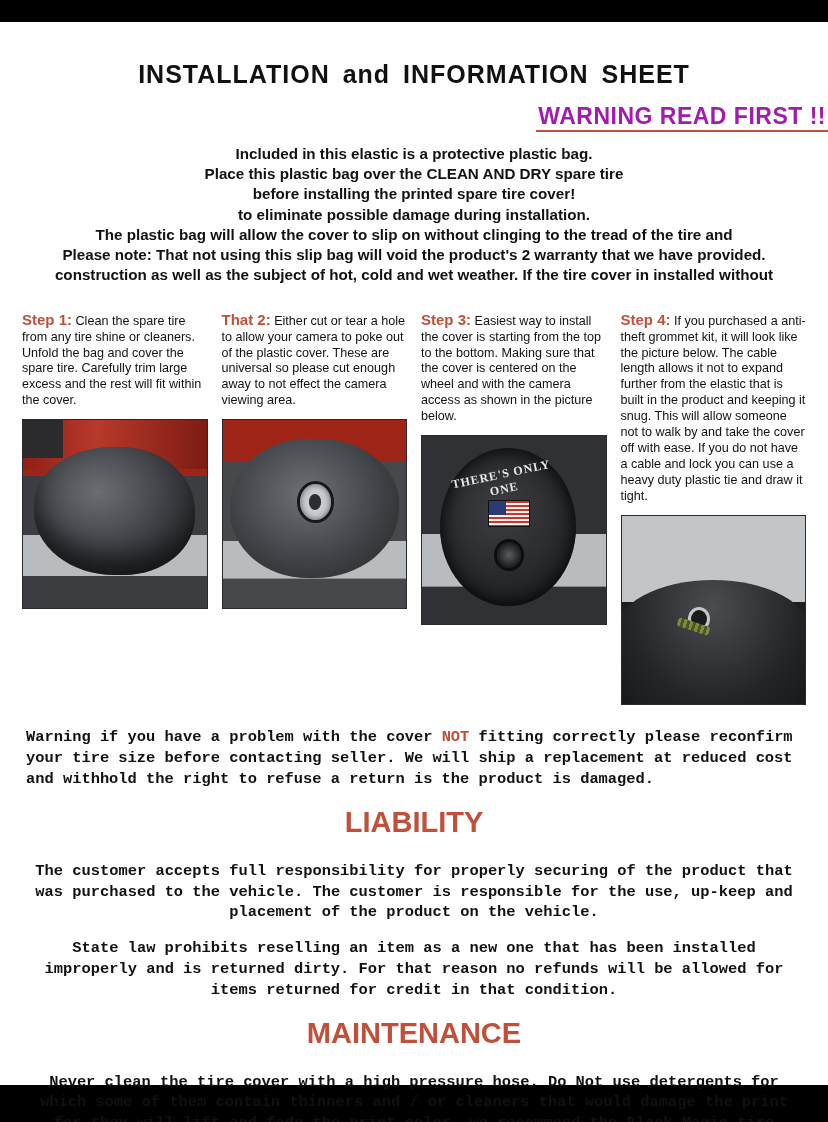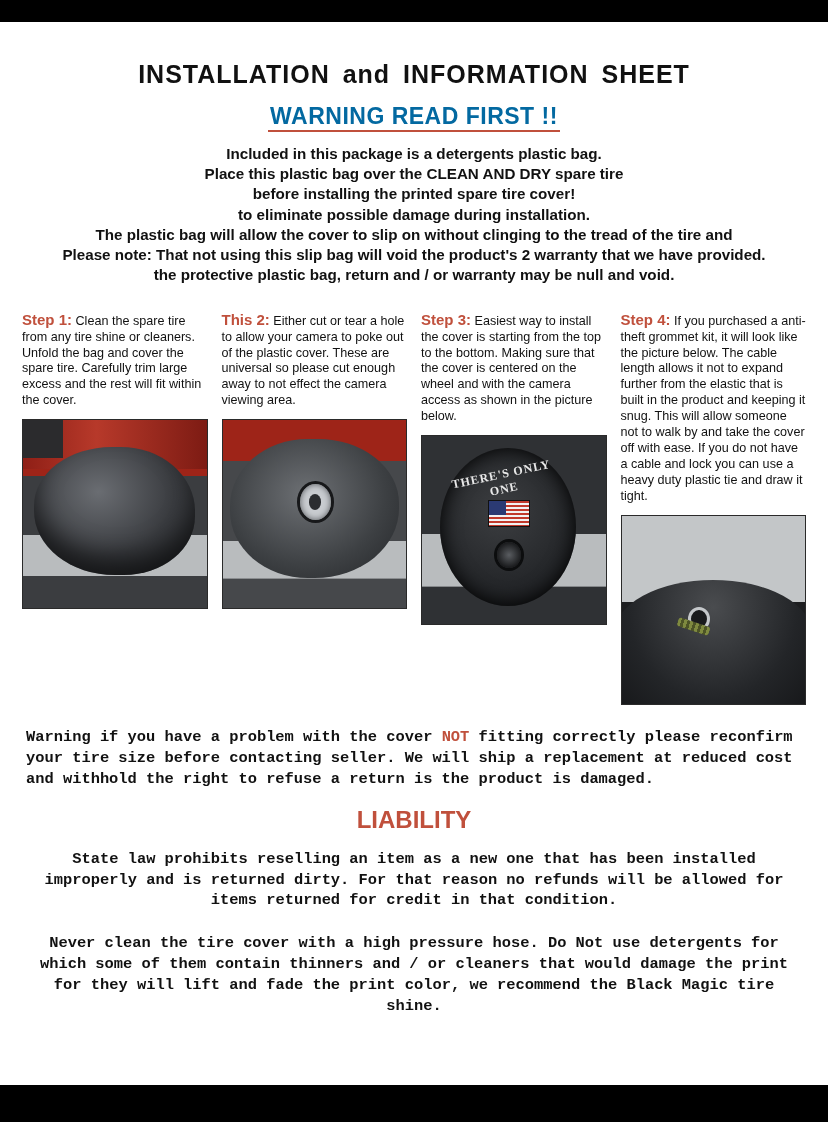--- a/index.html
+++ b/index.html
@@ -32,24 +32,24 @@
   .title {
     text-align: center;
     font-size: 25px;
     font-weight: bold;
     letter-spacing: 1px;
     color: #111;
     margin-top: 38px;
     word-spacing: 5px;
   }
   .warning-head {
-    text-align: center;
+    text-align: right;
     font-size: 23px;
     font-weight: bold;
-    color: #0369a1;
+    color: #a21caf;
     margin-top: 14px;
     letter-spacing: 0.5px;
   }
   .warning-head span.u {
     border-bottom: 2px solid #c0503c;
     padding: 0 2px 1px 2px;
   }
   .intro {
     margin: 14px 24px 0 24px;
     text-align: center;
@@ -250,65 +250,65 @@
     line-height: 1.35;
     color: #111;
     font-family: Liberation Mono, monospace;
   }
   .body-text.left {
     text-align: left;
   }
   .red-inline { color: #c0503c; }
   .section-head {
     text-align: center;
-    font-size: 24px;
+    font-size: 29px;
     font-weight: bold;
     color: #c0503c;
     margin-top: 16px;
   }
   .gap-sm { margin-top: 15px; }
 </style>
 </head>
 <body>
 
 <div class="page">
   <div class="sheet">
 
     <div class="title">INSTALLATION  and  INFORMATION  SHEET</div>
 
     <div class="warning-head">
       <span class="u">WARNING READ FIRST !!</span>
     </div>
 
     <div class="intro">
-      <p>Included in this package is a detergents plastic bag.</p>
+      <p>Included in this elastic is a protective plastic bag.</p>
       <p>Place this plastic bag over the CLEAN AND DRY spare tire</p>
       <p>before installing the printed spare tire cover!</p>
       <p>to eliminate possible damage during installation.</p>
       <p>The plastic bag will allow the cover to slip on without clinging to the tread of the tire and</p>
       <p>Please note: That not using this slip bag will void the product's 2 warranty that we have provided.</p>
-      <p>the protective plastic bag, return and / or warranty may be null and void.</p>
+      <p>construction as well as the subject of hot, cold and wet weather.  If the tire cover in installed without</p>
     </div>
 
     <div class="steps">
 
       <div class="step-col">
         <div class="step-text">
           <span class="step-label">Step 1:</span><span> Clean the spare tire from any tire shine or cleaners.  Unfold the bag and cover the spare tire. Carefully trim large excess and the rest will fit within the cover.</span>
         </div>
         <div class="photo ph1">
           <div class="strip"></div>
           <div class="sky"></div>
           <div class="blob"></div>
         </div>
       </div>
 
       <div class="step-col">
         <div class="step-text">
-          <span class="step-label">This 2:</span><span> Either cut or tear a hole to allow your camera to poke out of the plastic cover. These are universal so please cut enough away to not effect the camera viewing area.</span>
+          <span class="step-label">That 2:</span><span> Either cut or tear a hole to allow your camera to poke out of the plastic cover. These are universal so please cut enough away to not effect the camera viewing area.</span>
         </div>
         <div class="photo ph2">
           <div class="blob"></div>
           <div class="hole"></div>
         </div>
       </div>
 
       <div class="step-col">
         <div class="step-text">
           <span class="step-label">Step 3:</span><span> Easiest way to install the cover is starting from the top to the bottom. Making sure that the cover is centered on the wheel and with the camera access as shown in the picture below.</span>
@@ -333,20 +333,22 @@
       </div>
 
     </div>
 
     <div class="body-text left">
       <span>Warning if you have a problem with the cover   </span><span class="red-inline">NOT</span><span> fitting correctly please reconfirm your tire size before contacting seller. We will ship a replacement at reduced cost and withhold the right to refuse a return is the product is damaged.</span>
     </div>
 
     <div class="section-head">LIABILITY</div>
 
+    <div class="body-text">The customer accepts full responsibility for properly securing of the product that was purchased to the vehicle.  The customer is responsible for the use, up-keep and placement of the product on the vehicle.</div>
 
     <div class="body-text gap-sm">State law prohibits reselling an item as a new one that has been installed improperly and is returned dirty. For that reason no refunds will be allowed for items returned for credit in that condition.</div>
 
+    <div class="section-head">MAINTENANCE</div>
 
     <div class="body-text">Never clean the tire cover with a high pressure hose.  Do Not  use detergents for which some of them contain thinners and / or cleaners that would damage the print for they will lift and fade the print color, we recommend the Black Magic tire shine.</div>
 
   </div>
 </div>
 
 </body></html>

